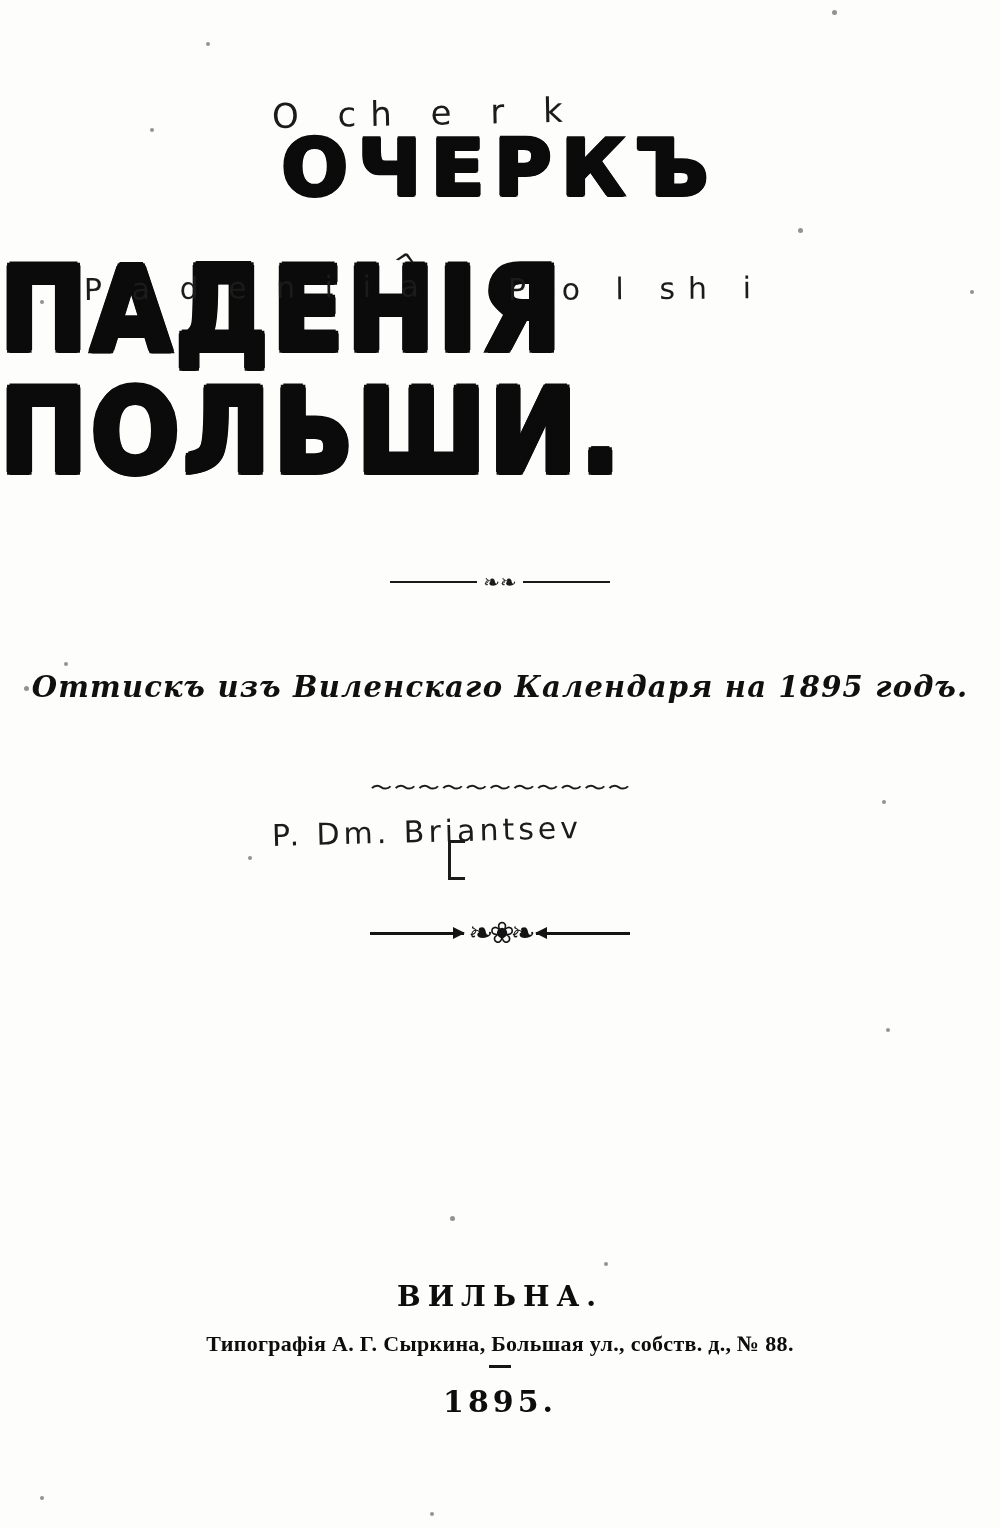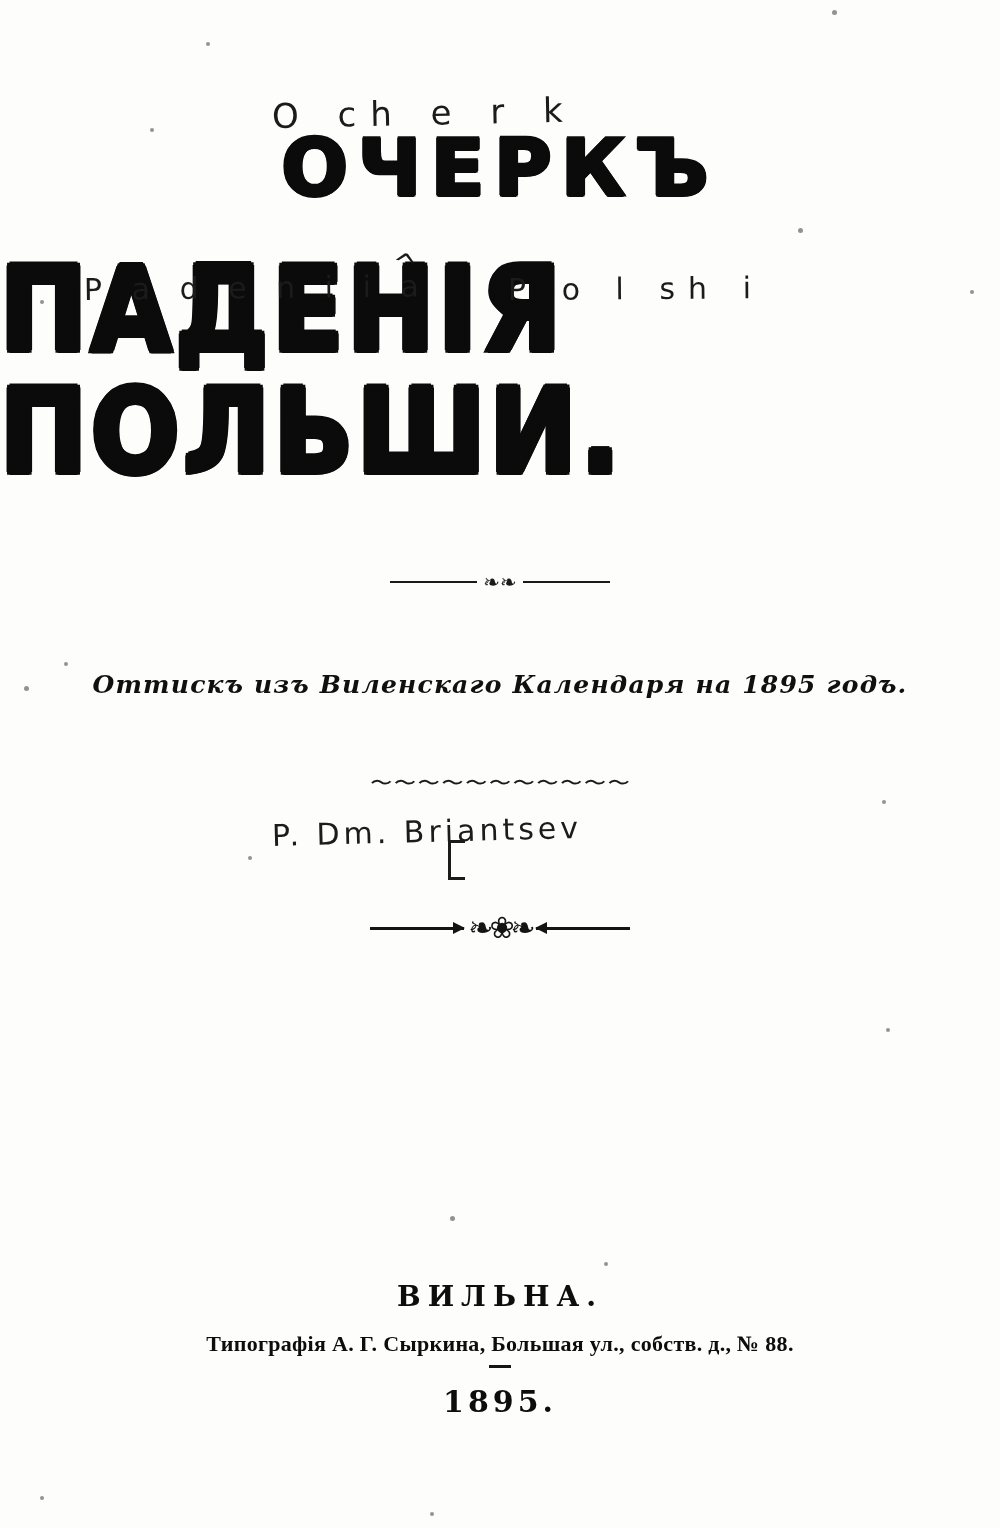--- a/index.html
+++ b/index.html
@@ -147,21 +147,21 @@
     letter-spacing: 1px;
     color: #1a1a1a;
     transform: scaleX(1.25);
   }
 
   .subtitle {
     margin-top: 78px;
     font-family: "DejaVu Serif", serif;
     font-style: italic;
     font-weight: 700;
-    font-size: 25px;
+    font-size: 29px;
     letter-spacing: 1.2px;
     color: #101010;
   }
 
   .author {
     margin-top: 72px;
     font-family: "DejaVu Serif", serif;
     font-weight: 700;
     font-style: italic;
     font-size: 42px;

